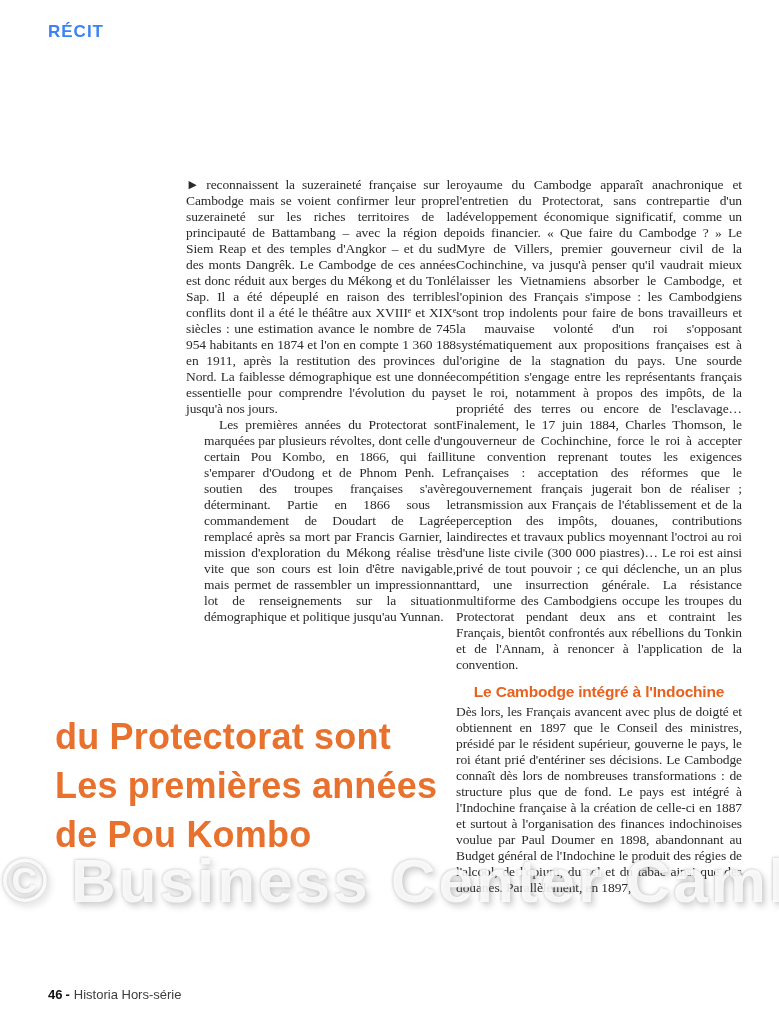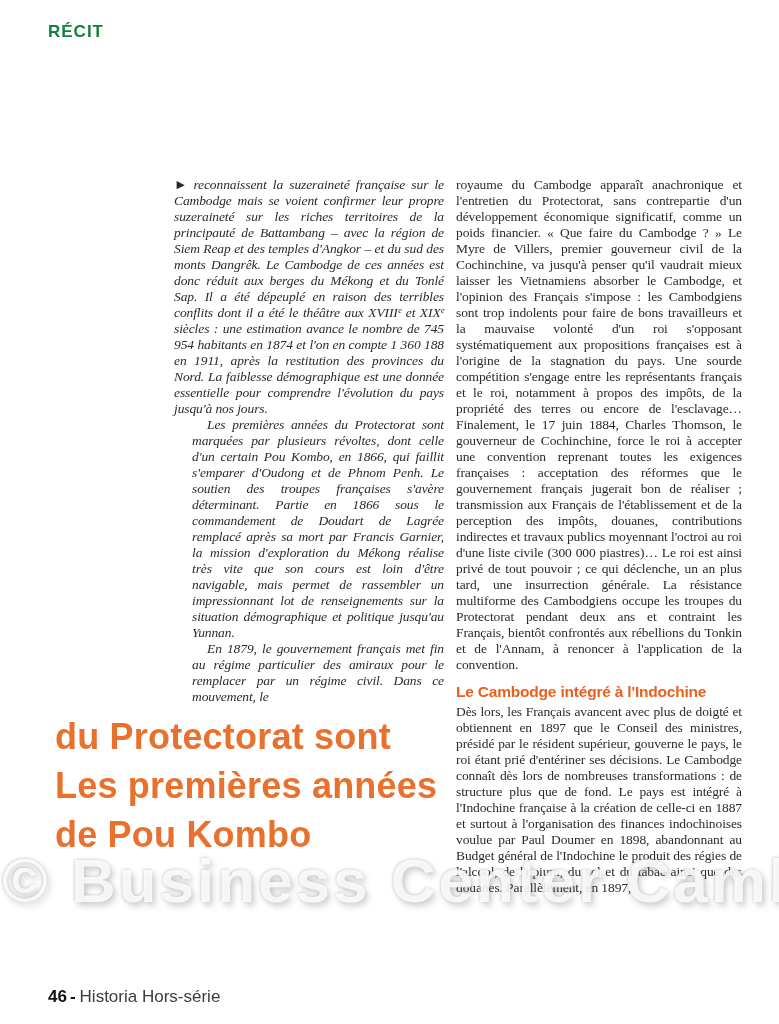--- a/index.html
+++ b/index.html
@@ -7,38 +7,38 @@
     position:relative;
     width:779px; height:1024px;
     background:#ffffff;
     overflow:hidden;
     font-family:"Liberation Serif", serif;
   }
   .kicker {
     position:absolute; left:48px; top:22px;
     font-family:"Liberation Sans", sans-serif;
     font-weight:800; font-size:17px; letter-spacing:1px;
-    color:#15803d;
+    color:#3b82f6;
   }
   .col {
     position:absolute; top:177px;
     text-align:justify;
     color:#2a2a28;
     font-size:13.5px; line-height:16px;
     letter-spacing:-0.1px;
   }
-  .col-left  { left:174px; width:270px;font-style:italic; }
+  .col-left  { left:186px; width:270px; }
   .col-right { left:456px; width:286px; }
   .col p { margin:0; }
   .col p.indent { text-indent:15px;margin-left:18px; }
   .subhead {
     margin:9px 0 3px 0;
     font-family:"Liberation Sans", sans-serif;
     font-weight:700; font-size:15.5px; line-height:19px;
-    color:#E8611E; text-align:left; letter-spacing:-0.2px;
+    color:#E8611E; text-align:center; letter-spacing:-0.2px;
   }
   .pullquote {
     position:absolute; left:55px; top:712px; width:420px;
     font-family:"Liberation Sans", sans-serif;
     font-weight:700; font-size:36px; line-height:49px;
     color:#E8712E; letter-spacing:0.2px;
     z-index:2;
   }
   .watermark {
     position:absolute; left:2px; top:845px;
@@ -46,36 +46,35 @@
     font-weight:700; font-size:62px; letter-spacing:3px;
     white-space:nowrap;
     color:rgba(255,255,255,0.85);
     text-shadow: 0 0 4px rgba(0,0,0,0.10), 3px 4px 6px rgba(110,110,110,0.30), -1px -1px 2px rgba(140,140,140,0.18);
     z-index:3;
     pointer-events:none;
   }
   .footer {
     position:absolute; left:48px; top:987px;
     font-family:"Liberation Sans", sans-serif;
-    font-size:17px; color:#3c3c3c;
+    font-size:13px; color:#3c3c3c;
   }
   .footer .pagenum { font-weight:700; color:#111; }
   .footer .dash { font-weight:700; color:#111; margin:0 4px 0 3px; }
 </style>
 </head>
 <body>
 
 <div class="page">
 
   <div class="kicker">RÉCIT</div>
 
   <div class="col col-left">
     <p>► reconnaissent la suzeraineté française sur le Cambodge mais se voient confirmer leur propre suzeraineté sur les riches territoires de la principauté de Battambang – avec la région de Siem Reap et des temples d'Angkor – et du sud des monts Dangrêk. Le Cambodge de ces années est donc réduit aux berges du Mékong et du Tonlé Sap. Il a été dépeuplé en raison des terribles conflits dont il a été le théâtre aux XVIIIᵉ et XIXᵉ siècles : une estimation avance le nombre de 745 954 habitants en 1874 et l'on en compte 1 360 188 en 1911, après la restitution des provinces du Nord. La faiblesse démographique est une donnée essentielle pour comprendre l'évolution du pays jusqu'à nos jours.</p>
     <p class="indent">Les premières années du Protectorat sont marquées par plusieurs révoltes, dont celle d'un certain Pou Kombo, en 1866, qui faillit s'emparer d'Oudong et de Phnom Penh. Le soutien des troupes françaises s'avère déterminant. Partie en 1866 sous le commandement de Doudart de Lagrée remplacé après sa mort par Francis Garnier, la mission d'exploration du Mékong réalise très vite que son cours est loin d'être navigable, mais permet de rassembler un impressionnant lot de renseignements sur la situation démographique et politique jusqu'au Yunnan.</p>
-    <p class="indent">En 1879, le gouvernement français met fin au régime particulier des amiraux pour le remplacer par un régime civil. Dans ce mouvement, le</p>
   </div>
 
   <div class="col col-right">
     <p>royaume du Cambodge apparaît anachronique et l'entretien du Protectorat, sans contrepartie d'un développement économique significatif, comme un poids financier. « Que faire du Cambodge ? » Le Myre de Villers, premier gouverneur civil de la Cochinchine, va jusqu'à penser qu'il vaudrait mieux laisser les Vietnamiens absorber le Cambodge, et l'opinion des Français s'impose : les Cambodgiens sont trop indolents pour faire de bons travailleurs et la mauvaise volonté d'un roi s'opposant systématiquement aux propositions françaises est à l'origine de la stagnation du pays. Une sourde compétition s'engage entre les représentants français et le roi, notamment à propos des impôts, de la propriété des terres ou encore de l'esclavage… Finalement, le 17 juin 1884, Charles Thomson, le gouverneur de Cochinchine, force le roi à accepter une convention reprenant toutes les exigences françaises : acceptation des réformes que le gouvernement français jugerait bon de réaliser ; transmission aux Français de l'établissement et de la perception des impôts, douanes, contributions indirectes et travaux publics moyennant l'octroi au roi d'une liste civile (300 000 piastres)… Le roi est ainsi privé de tout pouvoir ; ce qui déclenche, un an plus tard, une insurrection générale. La résistance multiforme des Cambodgiens occupe les troupes du Protectorat pendant deux ans et contraint les Français, bientôt confrontés aux rébellions du Tonkin et de l'Annam, à renoncer à l'application de la convention.</p>
     <h3 class="subhead">Le Cambodge intégré à l'Indochine</h3>
     <p>Dès lors, les Français avancent avec plus de doigté et obtiennent en 1897 que le Conseil des ministres, présidé par le résident supérieur, gouverne le pays, le roi étant prié d'entériner ses décisions. Le Cambodge connaît dès lors de nombreuses transformations : de structure plus que de fond. Le pays est intégré à l'Indochine française à la création de celle-ci en 1887 et surtout à l'organisation des finances indochinoises voulue par Paul Doumer en 1898, abandonnant au Budget général de l'Indochine le produit des régies de l'alcool, de l'opium, du sel et du tabac ainsi que des douanes. Parallèlement, en 1897,</p>
   </div>
 
   <div class="pullquote">
     <div>du Protectorat sont</div>

